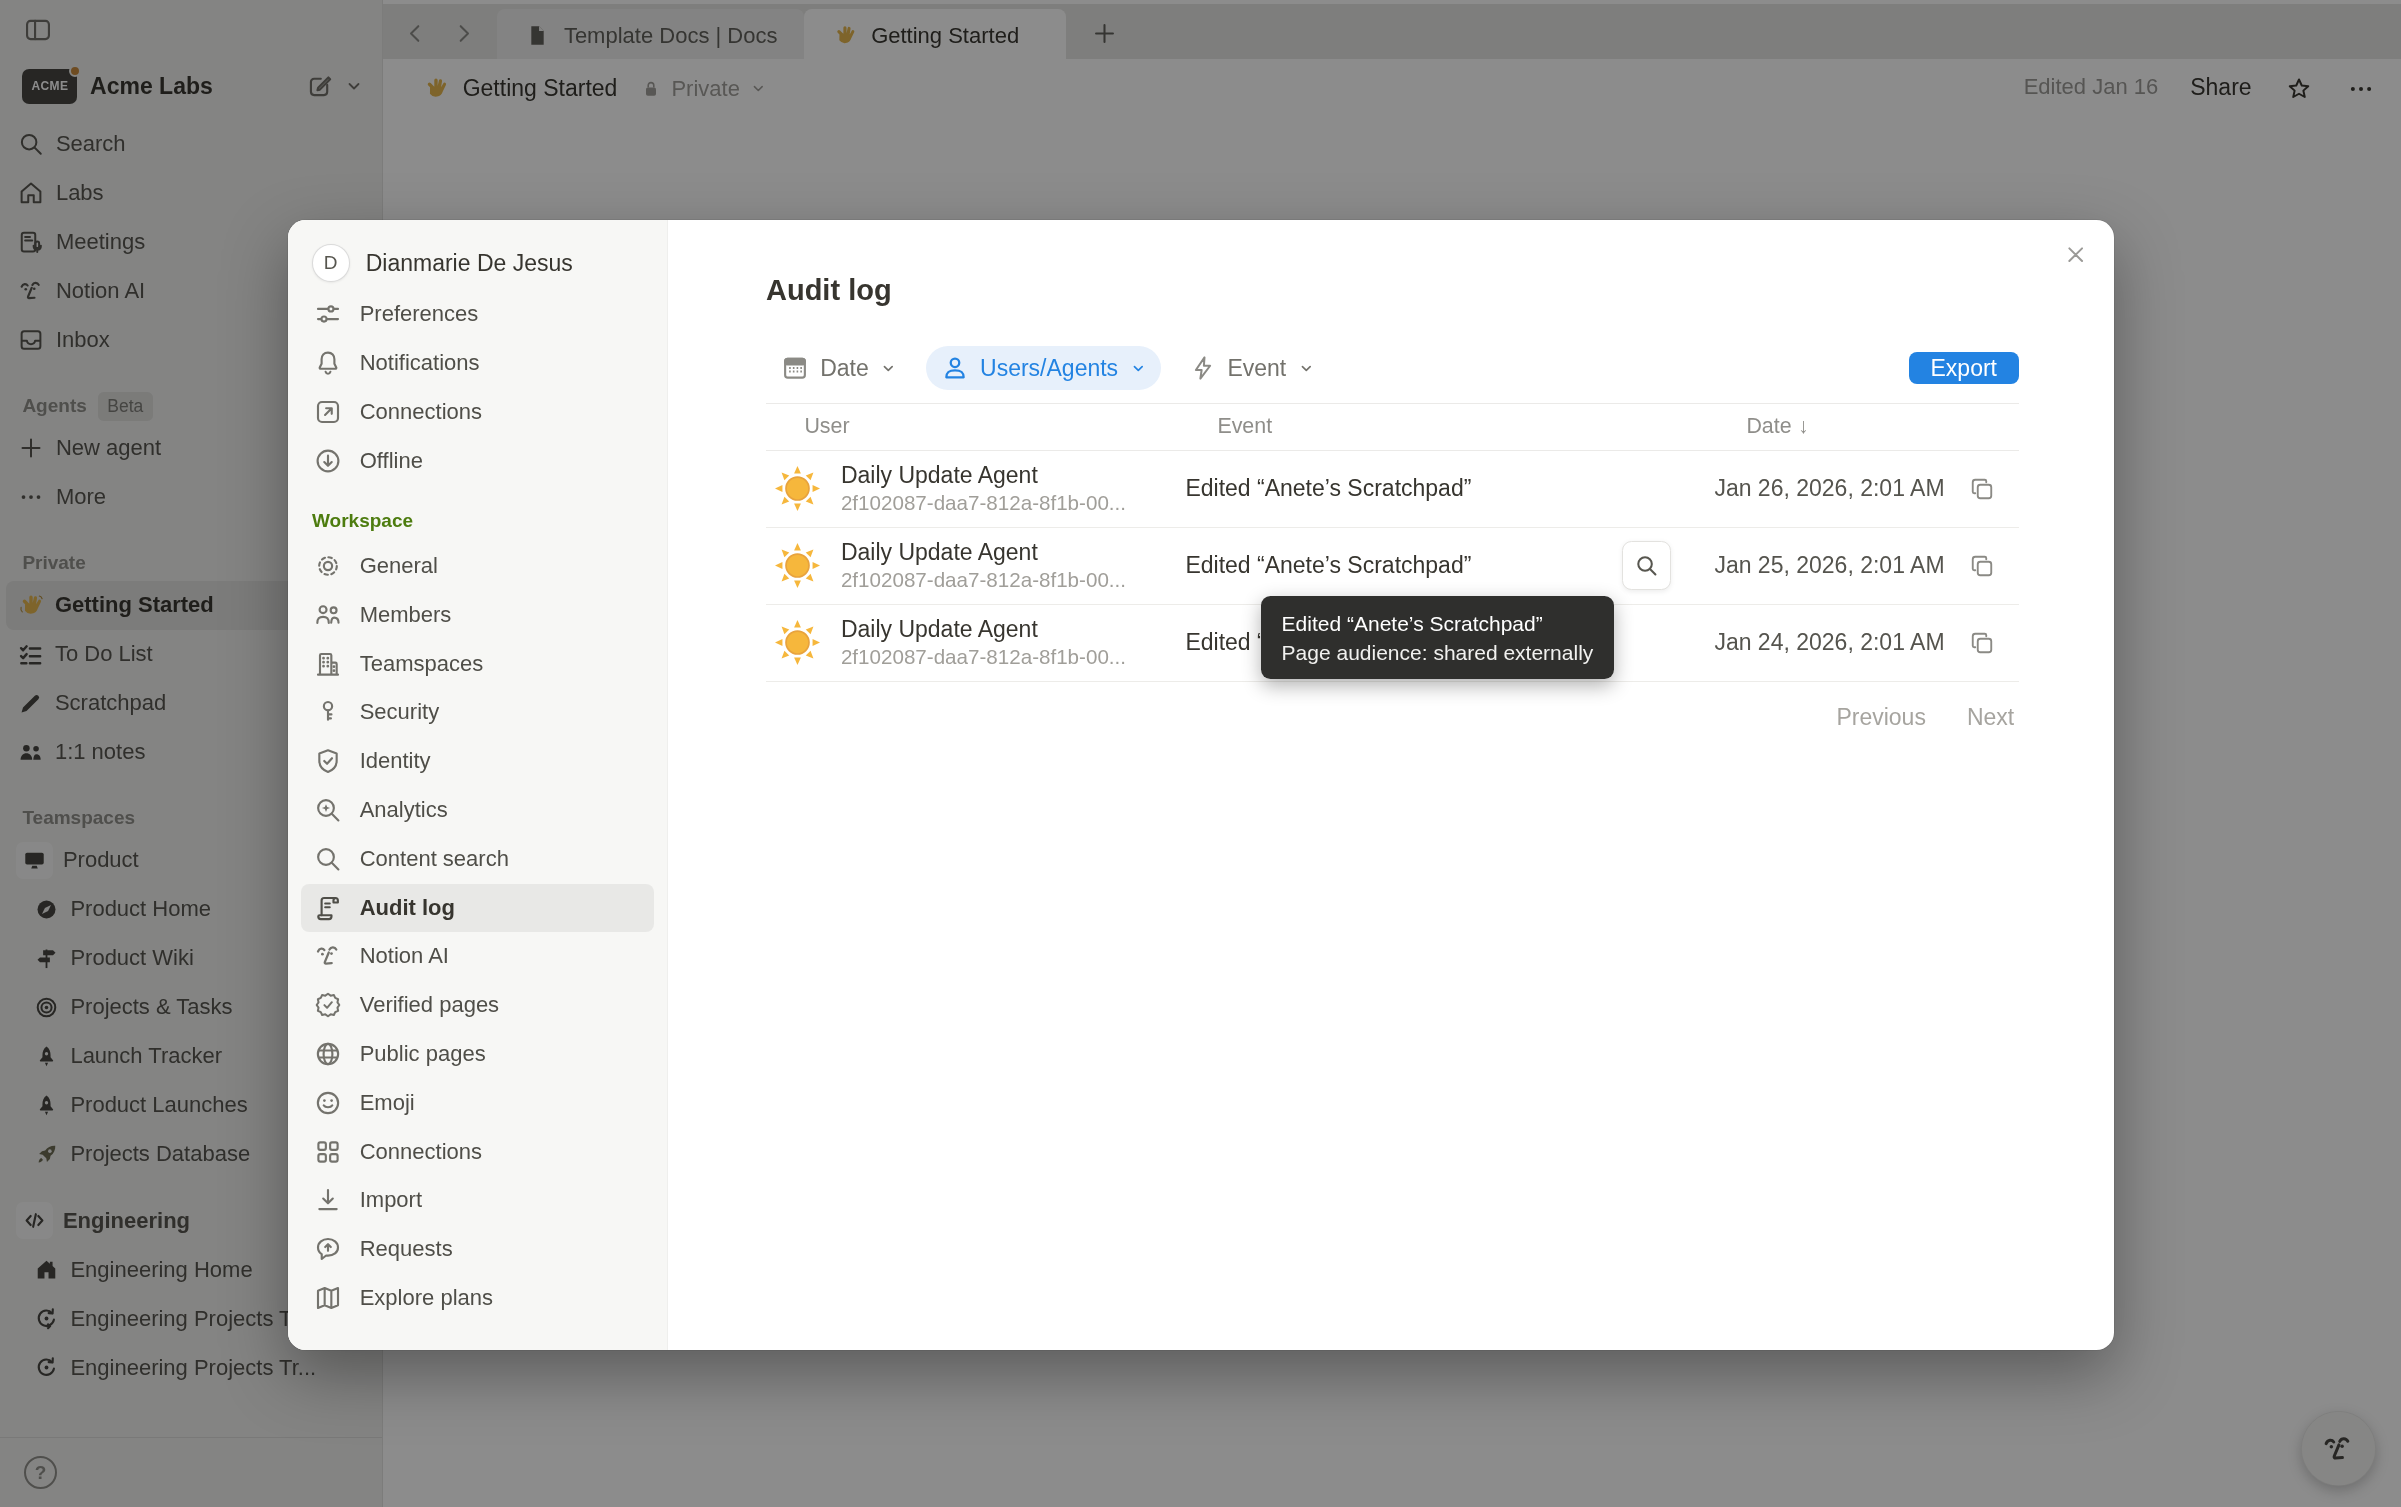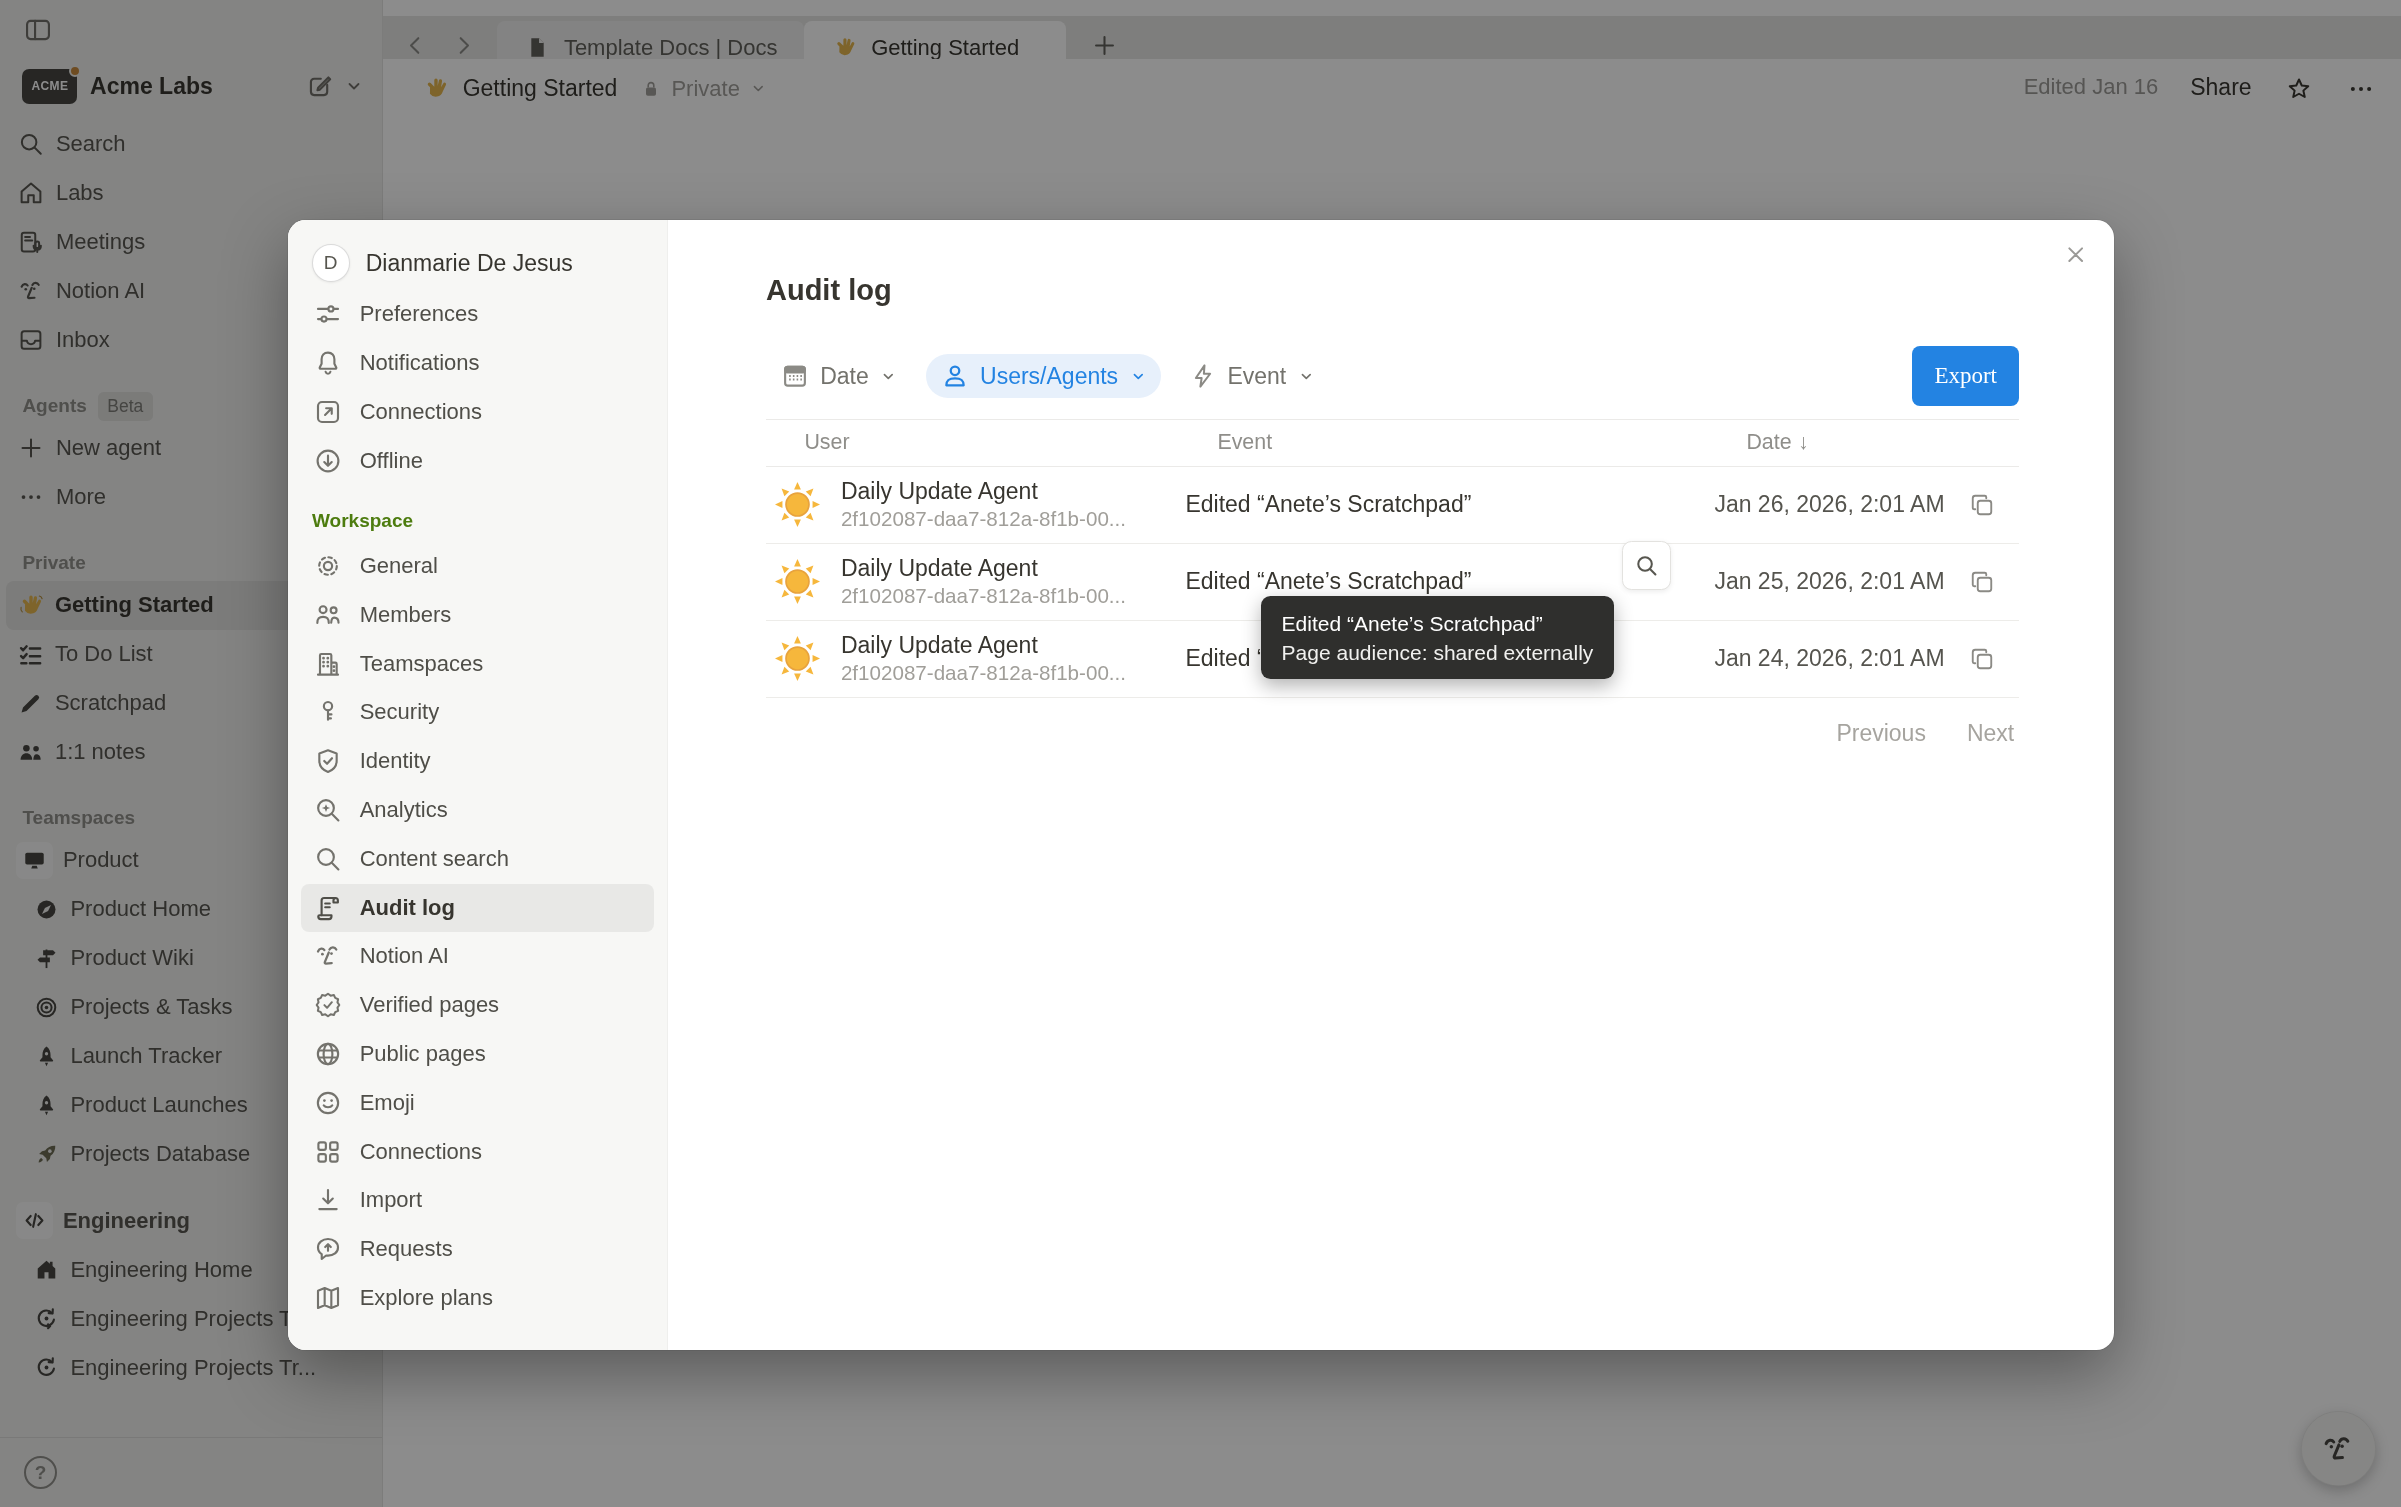--- a/index.html
+++ b/index.html
@@ -23,21 +23,21 @@
   .srow.selected{background:rgba(0,0,0,.062);color:#37352f;font-weight:600;}
   .slabel{margin:24px 6.4px 0 6.4px;height:35px;display:flex;align-items:center;padding-left:16px;gap:11px;
           font-size:19px;font-weight:600;color:#8f8e8a;}
   .beta{background:rgba(0,0,0,.07);color:#7d7c77;font-size:17.5px;font-weight:500;border-radius:5.6px;padding:4px 9.5px;}
   .ts-iconbox{width:37px;height:37px;border-radius:7.1px;background:rgba(255,255,255,.55);display:flex;align-items:center;justify-content:center;}
   .sidebar-bottom{position:absolute;left:0;bottom:0;width:100%;border-top:0.8px solid rgba(0,0,0,.08);
                   height:70px;display:flex;align-items:center;padding-left:24px;}
   .help-circle{width:33px;height:33px;border-radius:50%;border:2px solid #8f8e8a;color:#8f8e8a;
                display:flex;align-items:center;justify-content:center;font-size:19px;font-weight:600;}
 
-  .tabbar{position:absolute;left:383px;top:16px;right:0;height:59px;background:#e6e6e4;display:flex;align-items:stretch;}
+  .tabbar{position:absolute;left:383px;top:4px;right:0;height:59px;background:#e6e6e4;display:flex;align-items:stretch;}
   .tab-nav{display:flex;align-items:center;gap:20.6px;padding:0 20.6px 0 19px;color:#8a8985;}
   .tab{display:flex;align-items:center;gap:12.7px;padding:0 27px;font-size:22px;min-width:262px;}
   .tab.inactive{background:#efefee;color:#5f5e59;border-radius:8px 8px 0 0;margin-top:4.8px;}
   .tab.active{background:#ffffff;color:#37352f;border-radius:8px 8px 0 0;margin-top:4.8px;}
   .tab-plus{display:flex;align-items:center;padding:0 24px;color:#5f5e59;}
 
   .pageheader{position:absolute;left:383px;top:59px;right:0;height:59px;background:#fff;
               display:flex;align-items:center;padding:0 25.4px 0 38px;}
   .ph-title{display:flex;align-items:center;gap:12.7px;font-size:23px;font-weight:500;color:#37352f;}
   .ph-privacy{display:flex;align-items:center;gap:8px;margin-left:22px;color:#a09e99;font-size:22px;}
@@ -69,22 +69,22 @@
           font-size:19px;font-weight:600;color:#4d7c0f;}
 
   .mmain{flex:1;position:relative;padding:52px 95px 0 98px;}
   .mtitle{font-size:29px;font-weight:600;color:#37352f;line-height:37px;}
   .filterbar{margin-top:37px;display:flex;align-items:center;gap:14.3px;}
   .fchip{display:flex;align-items:center;gap:9.5px;height:44px;padding:0 12.7px;border-radius:22px;
          font-size:23px;font-weight:500;color:#73726c;}
   .fchip .fic{display:flex;color:#8b8a85;}
   .fchip.active{background:#e7f0fb;color:#2383e2;}
   .fchip.active .fic{color:#2383e2;}
-  .export-btn{margin-left:auto;height:60px;padding:0 22px;border-radius:8px;background:#2383e2;color:#fff;
-              font-size:23px;font-weight:500;display:flex;align-items:center;border:none;font-family:Liberation Serif, serif;}
+  .export-btn{margin-left:auto;height:32px;padding:0 22px;border-radius:8px;background:#2383e2;color:#fff;
+              font-size:23px;font-weight:500;display:flex;align-items:center;border:none;}
   .close-x{position:absolute;top:19px;right:22px;width:32px;height:32px;display:flex;align-items:center;
            justify-content:center;color:#9b9a97;z-index:12;}
 
   .table{margin-top:12.7px;}
   .thead{display:grid;grid-template-columns:413px 529px 1fr;height:48px;align-items:center;
          border-top:0.8px solid #ebeae8;border-bottom:0.8px solid #ebeae8;}
   .th{font-size:21.4px;color:#8f8e8a;padding-left:6.4px;display:flex;align-items:center;gap:6.4px;margin-left:32px;}
   .trow{display:grid;grid-template-columns:413px 529px 1fr;height:77px;align-items:center;border-bottom:0.8px solid #edece9;}
   .td-user{display:flex;align-items:center;gap:17.5px;padding-left:6.4px;}
   .sun{width:51px;height:51px;flex:none;}

